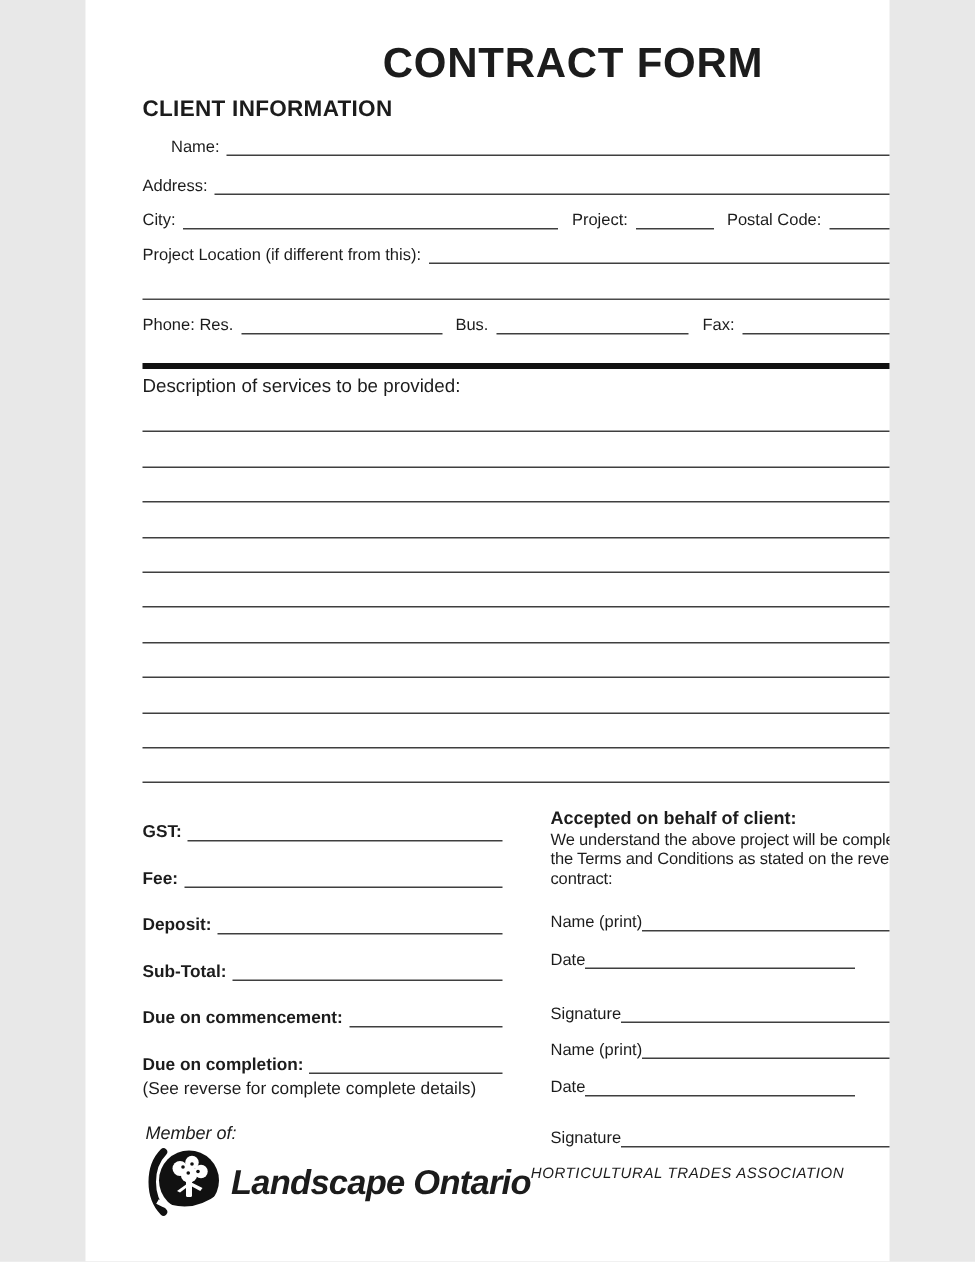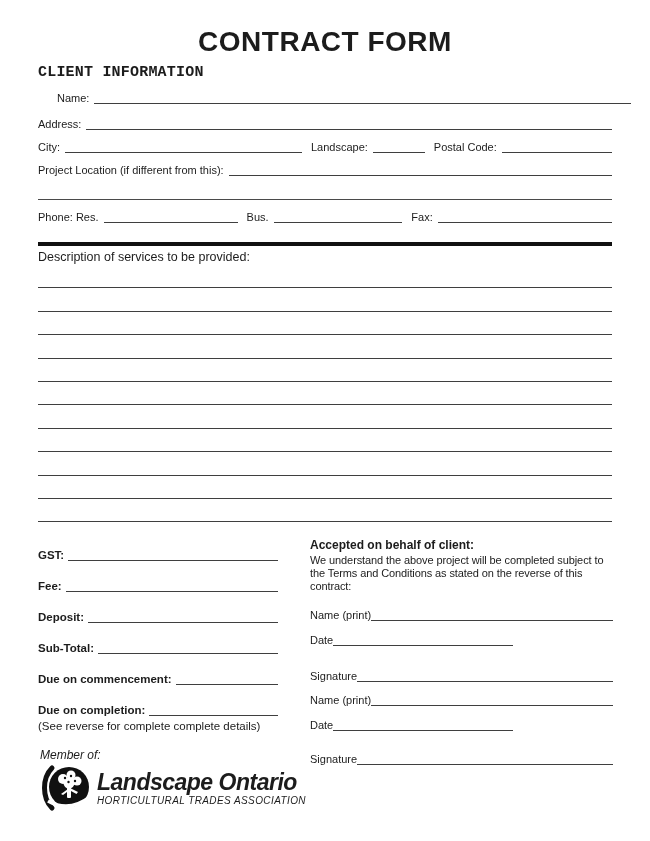--- a/index.html
+++ b/index.html
@@ -1,30 +1,30 @@
 <!DOCTYPE html>
 <html><head>
 <meta charset="utf-8">
 <style>
   html,body { margin:0; padding:0; background:#e8e8e8; }
   .page {
-    position:relative; width:650px; height:841px; margin:0 auto;
+    position:relative; width:536px; height:841px; margin:0 auto;
     background:#ffffff; color:#1c1c1c;
     font-family:"Liberation Sans", sans-serif;
     overflow:hidden;
   }
   .abs { position:absolute; }
 
   .title {
     top:26px; left:0; width:650px; text-align:center;
     font-size:28px; font-weight:bold; letter-spacing:0.5px;
   }
   .section-heading {
     top:64px; left:38px;
-    font-size:15px; font-weight:bold; letter-spacing:0.2px;font-family:Liberation Mono, monospace;
+    font-size:15px; font-weight:bold; letter-spacing:0.2px;
   }
 
   .row { display:flex; align-items:flex-end; left:38px; width:574px; height:14px; }
   .lbl { white-space:nowrap; font-size:11px; padding-right:5px; line-height:12px; }
   .lbl.tight { padding-right:1px; }
   .lbl.gap { margin-left:9px; }
   .fill { border-bottom:1px solid #3f3f3f; height:12px; }
   .f1 { flex:1; }
   .f215 { flex:2.15; }
   .w52 { width:52px; }
@@ -56,21 +56,21 @@
   .acc-terms { font-size:11px; line-height:13px; margin-top:2px; letter-spacing:-0.1px; }
   .acc-row { display:flex; align-items:flex-end; height:14px; }
   .acc-row .lbl { padding-right:0; }
   .mt14 { margin-top:14px; } .mt11 { margin-top:11px; } .mt22 { margin-top:22px; }
   .mt13 { margin-top:13px; } .mt10 { margin-top:10px; } .mt20 { margin-top:20px; }
   .acc-sub { font-size:11px; line-height:14px; }
 
   .member-of { top:748px; left:40px; font-size:12px; font-style:italic; }
   .logo { top:763px; left:40px; display:flex; align-items:center; }
   .logo-mark { width:50px; height:50px; }
-  .logo-text { margin-left:7px; display:flex; flex-direction:column; }
+  .logo-text { margin-left:7px; display:flex; flex-direction:row; }
   .logo-name {
     font-size:23px; font-weight:bold; font-style:italic;
     letter-spacing:-0.5px; line-height:24px; white-space:nowrap;
   }
   .logo-sub {
     font-size:10px; font-style:italic; letter-spacing:0.4px;
     line-height:12px; white-space:nowrap; margin-top:1px;
   }
 </style>
 </head>
@@ -87,21 +87,21 @@
   </div>
 
   <div class="abs row row-address">
     <span class="lbl">Address:</span>
     <span class="fill f1"></span>
   </div>
 
   <div class="abs row row-city">
     <span class="lbl">City:</span>
     <span class="fill f215"></span>
-    <span class="lbl gap">Landscape:</span>
+    <span class="lbl gap">Project:</span>
     <span class="fill w52"></span>
     <span class="lbl gap">Postal Code:</span>
     <span class="fill f1"></span>
   </div>
 
   <div class="abs row row-project">
     <span class="lbl">Project Location (if different from this):</span>
     <span class="fill f1"></span>
   </div>
 

